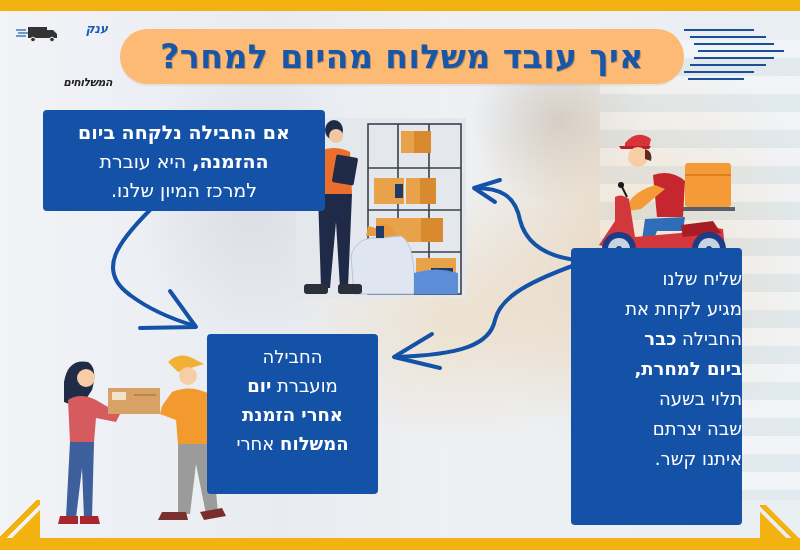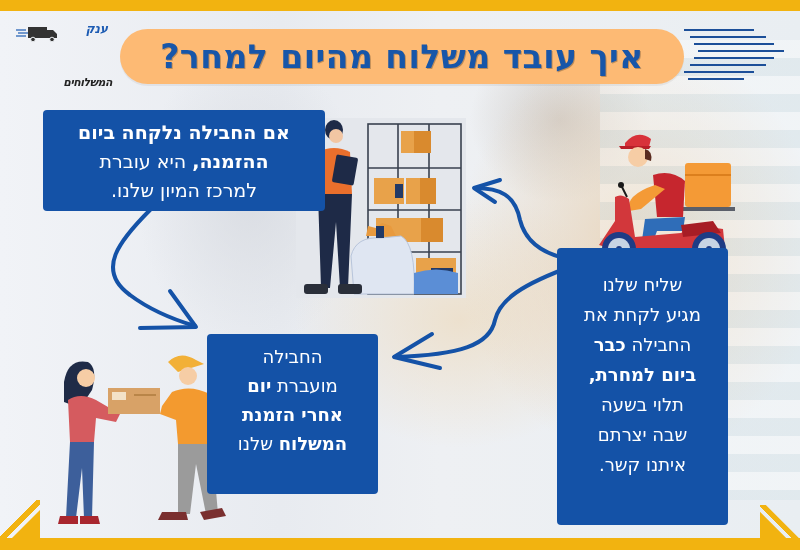--- a/index.html
+++ b/index.html
@@ -54,21 +54,21 @@
     .speed-lines { position: absolute; left: 684px; top: 28px; width: 104px; height: 56px; }
 
     
     .bubble {
       position: absolute; background: #1452a7; color: #fff; border-radius: 4px;
       direction: rtl; text-align: center; font-family: "DejaVu Sans", sans-serif;
     }
     .bubble b { font-weight: bold; }
     .bubble-1 { left: 43px; top: 110px; width: 282px; height: 101px; padding-top: 8px; font-size: 19px; line-height: 29px; }
     .bubble-2 { left: 207px; top: 334px; width: 171px; height: 160px; padding-top: 8px; font-size: 18px; line-height: 29px; }
-    .bubble-3 { left: 557px; top: 248px; width: 171px; height: 277px; padding-top: 22px; font-size: 18px; line-height: 30px; }
+    .bubble-3 { left: 571px; top: 248px; width: 171px; height: 277px; padding-top: 16px; font-size: 18px; line-height: 30px; text-align: right; }
     .line { display: block; }
     .bold { font-weight: bold; }
 
     .illus { position: absolute; }
   </style>
 </head>
 <body>
 
 <div class="bg"></div>
 <div class="window-stripes"></div>
@@ -207,21 +207,21 @@
 <div class="bubble bubble-1">
   <span class="line bold">אם החבילה נלקחה ביום</span>
   <span class="line"><b>ההזמנה,</b><span> היא עוברת</span></span>
   <span class="line">למרכז המיון שלנו.</span>
 </div>
 
 <div class="bubble bubble-2">
   <span class="line">החבילה</span>
   <span class="line"><span>מועברת </span><b>יום</b></span>
   <span class="line bold">אחרי הזמנת</span>
-  <span class="line"><b>המשלוח</b><span> שלנו</span></span>
+  <span class="line"><b>המשלוח</b><span> אחרי</span></span>
 </div>
 
 <div class="bubble bubble-3">
   <span class="line">שליח שלנו</span>
   <span class="line">מגיע לקחת את</span>
   <span class="line"><span>החבילה </span><b>כבר</b></span>
   <span class="line bold">ביום למחרת,</span>
   <span class="line">תלוי בשעה</span>
   <span class="line">שבה יצרתם</span>
   <span class="line">איתנו קשר.</span>

